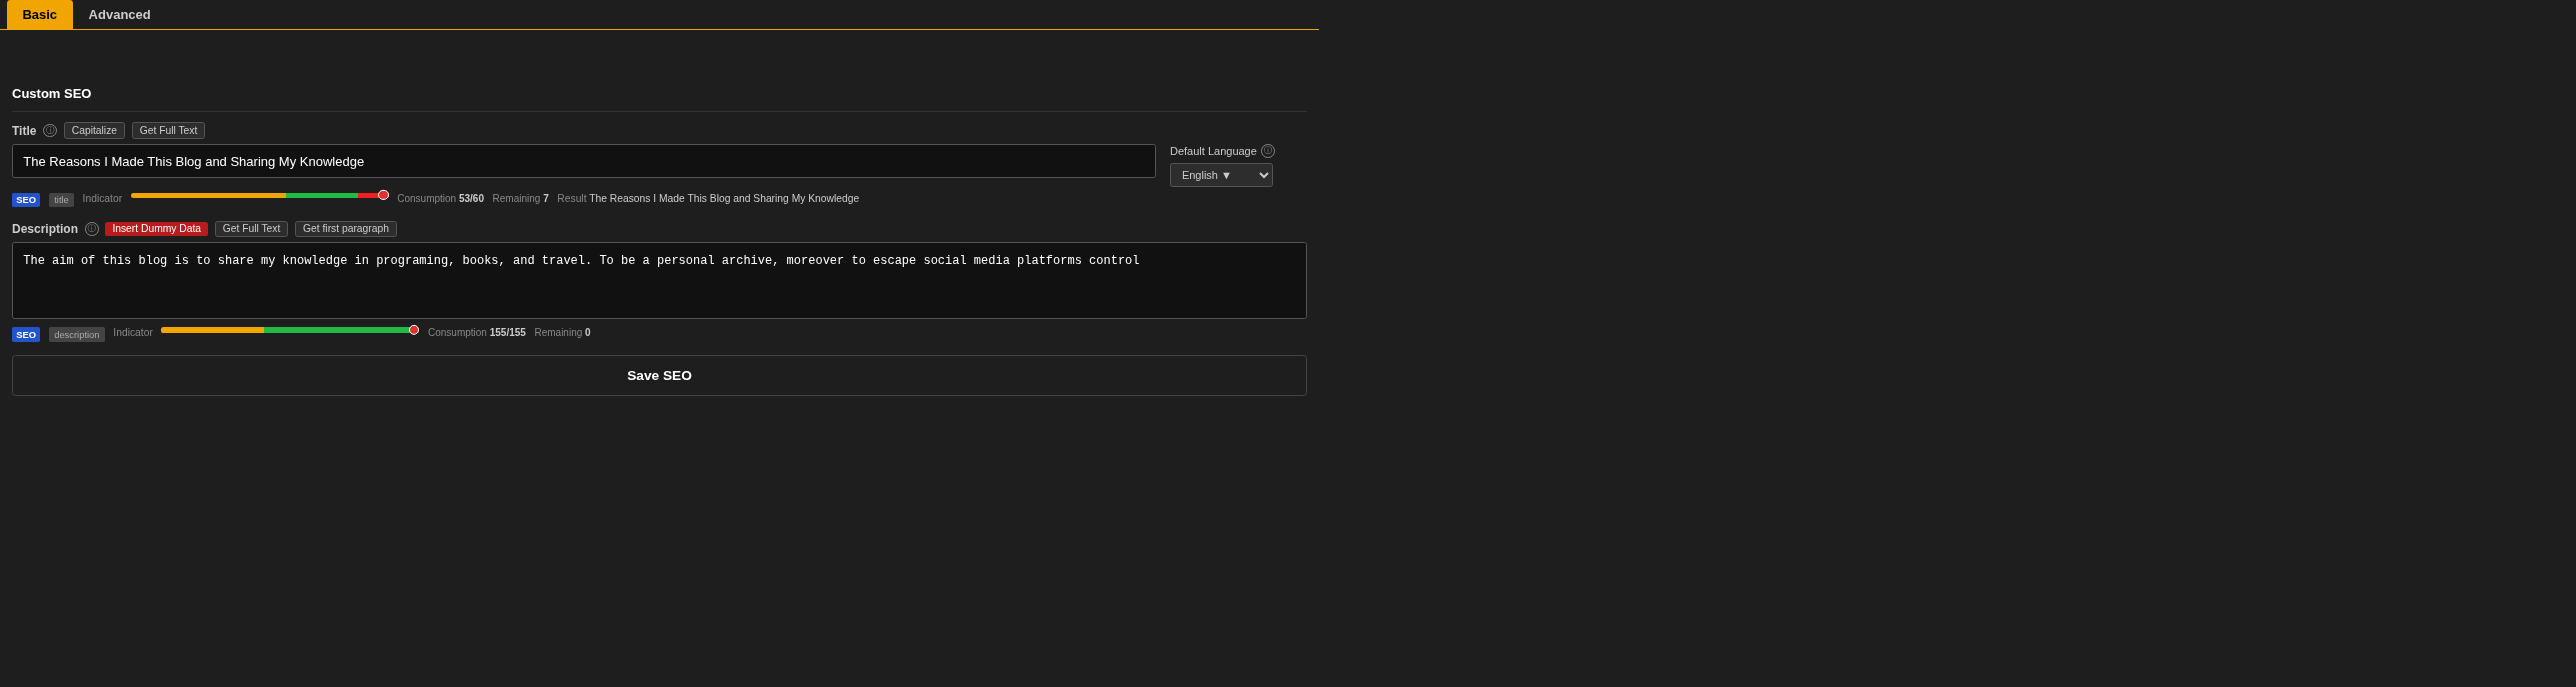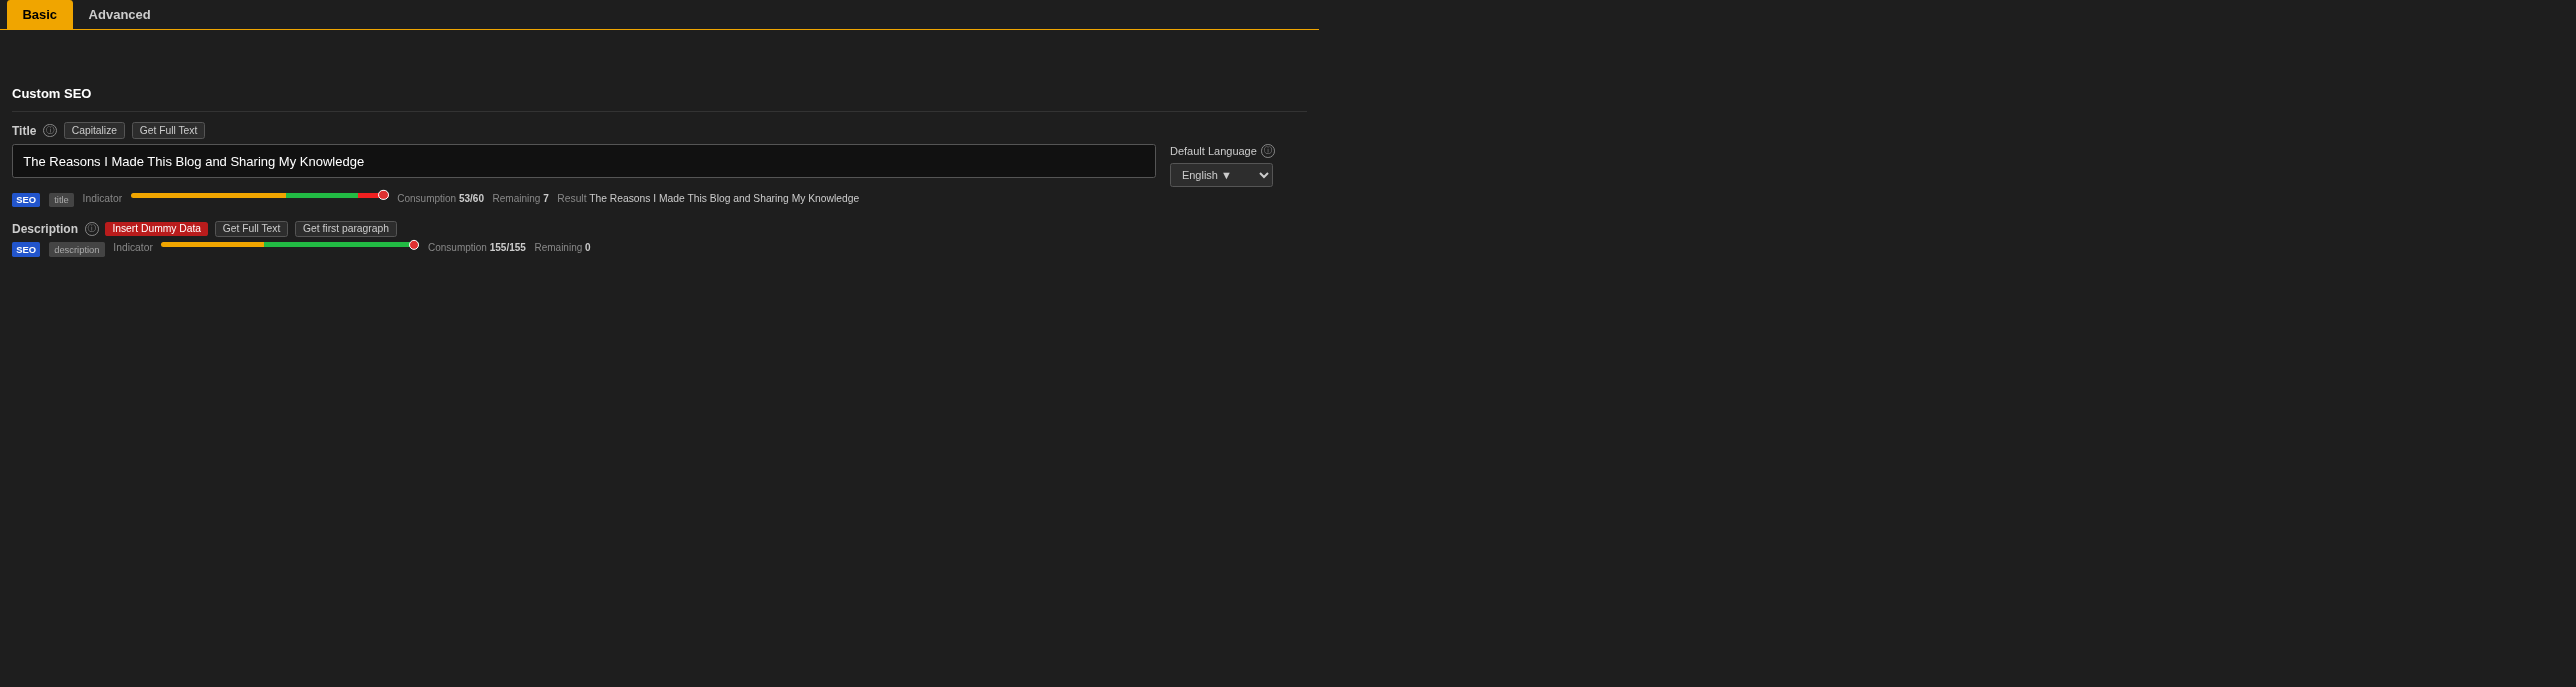--- a/index.html
+++ b/index.html
@@ -331,20 +331,21 @@
   
   <div class="desc-header">
     <span class="field-label">Description</span>
     <span class="info-icon">ⓘ</span>
     <button class="btn-purple">Insert Dummy Data</button>
     <button class="btn-small">Get Full Text</button>
     <button class="btn-small">Get first paragraph</button>
   </div>
 
   
+  <textarea class="desc-textarea" style="">The aim of this blog is to share my knowledge in programing, books, and travel. To be a personal archive, moreover to escape social media platforms control</textarea>
 
   
   <div class="seo-indicator-row" style="margin-top:5.2px;">
     <span class="seo-badge">SEO</span>
     <span class="field-type-badge">description</span>
     <span class="indicator-label">Indicator</span>
     <div class="progress-bar-wrap">
       <div class="progress-bar-fill progress-bar-desc" style="width:100%">
         <span class="progress-dot"></span>
       </div>
@@ -353,15 +354,18 @@
       <span>Consumption</span>
       <span class="stat-value">155/155</span>
     </span>
     <span class="stat-text">
       <span>Remaining</span>
       <span class="stat-value">0</span>
     </span>
   </div>
 
   
+  <div class="save-row">
+    <button class="save-btn">Save SEO</button>
+  </div>
 
 </div>
 
 
 </body></html>

